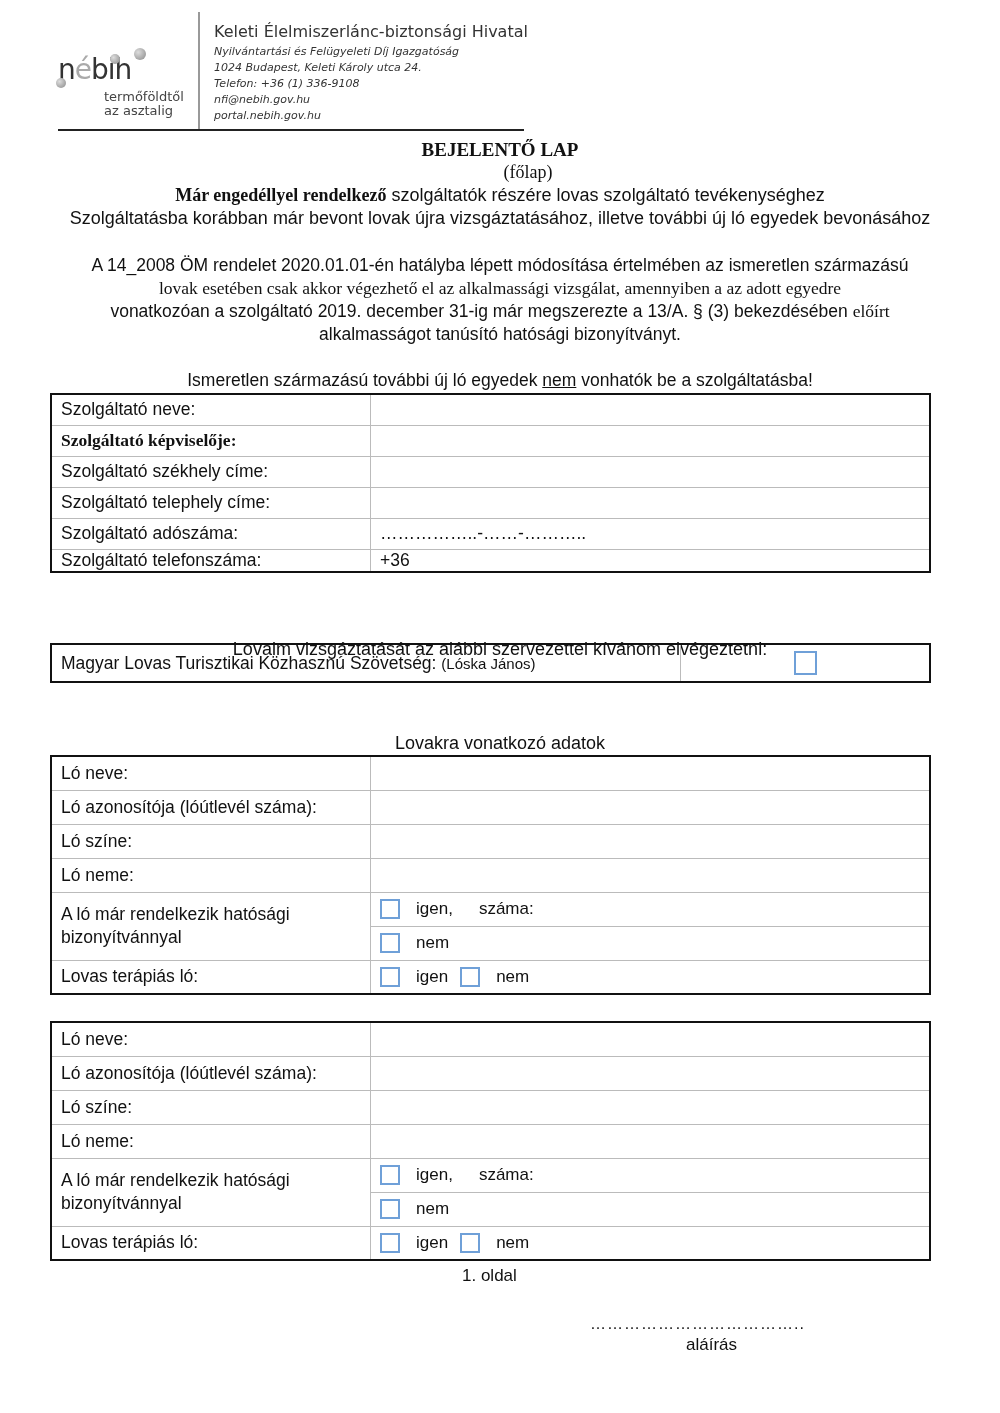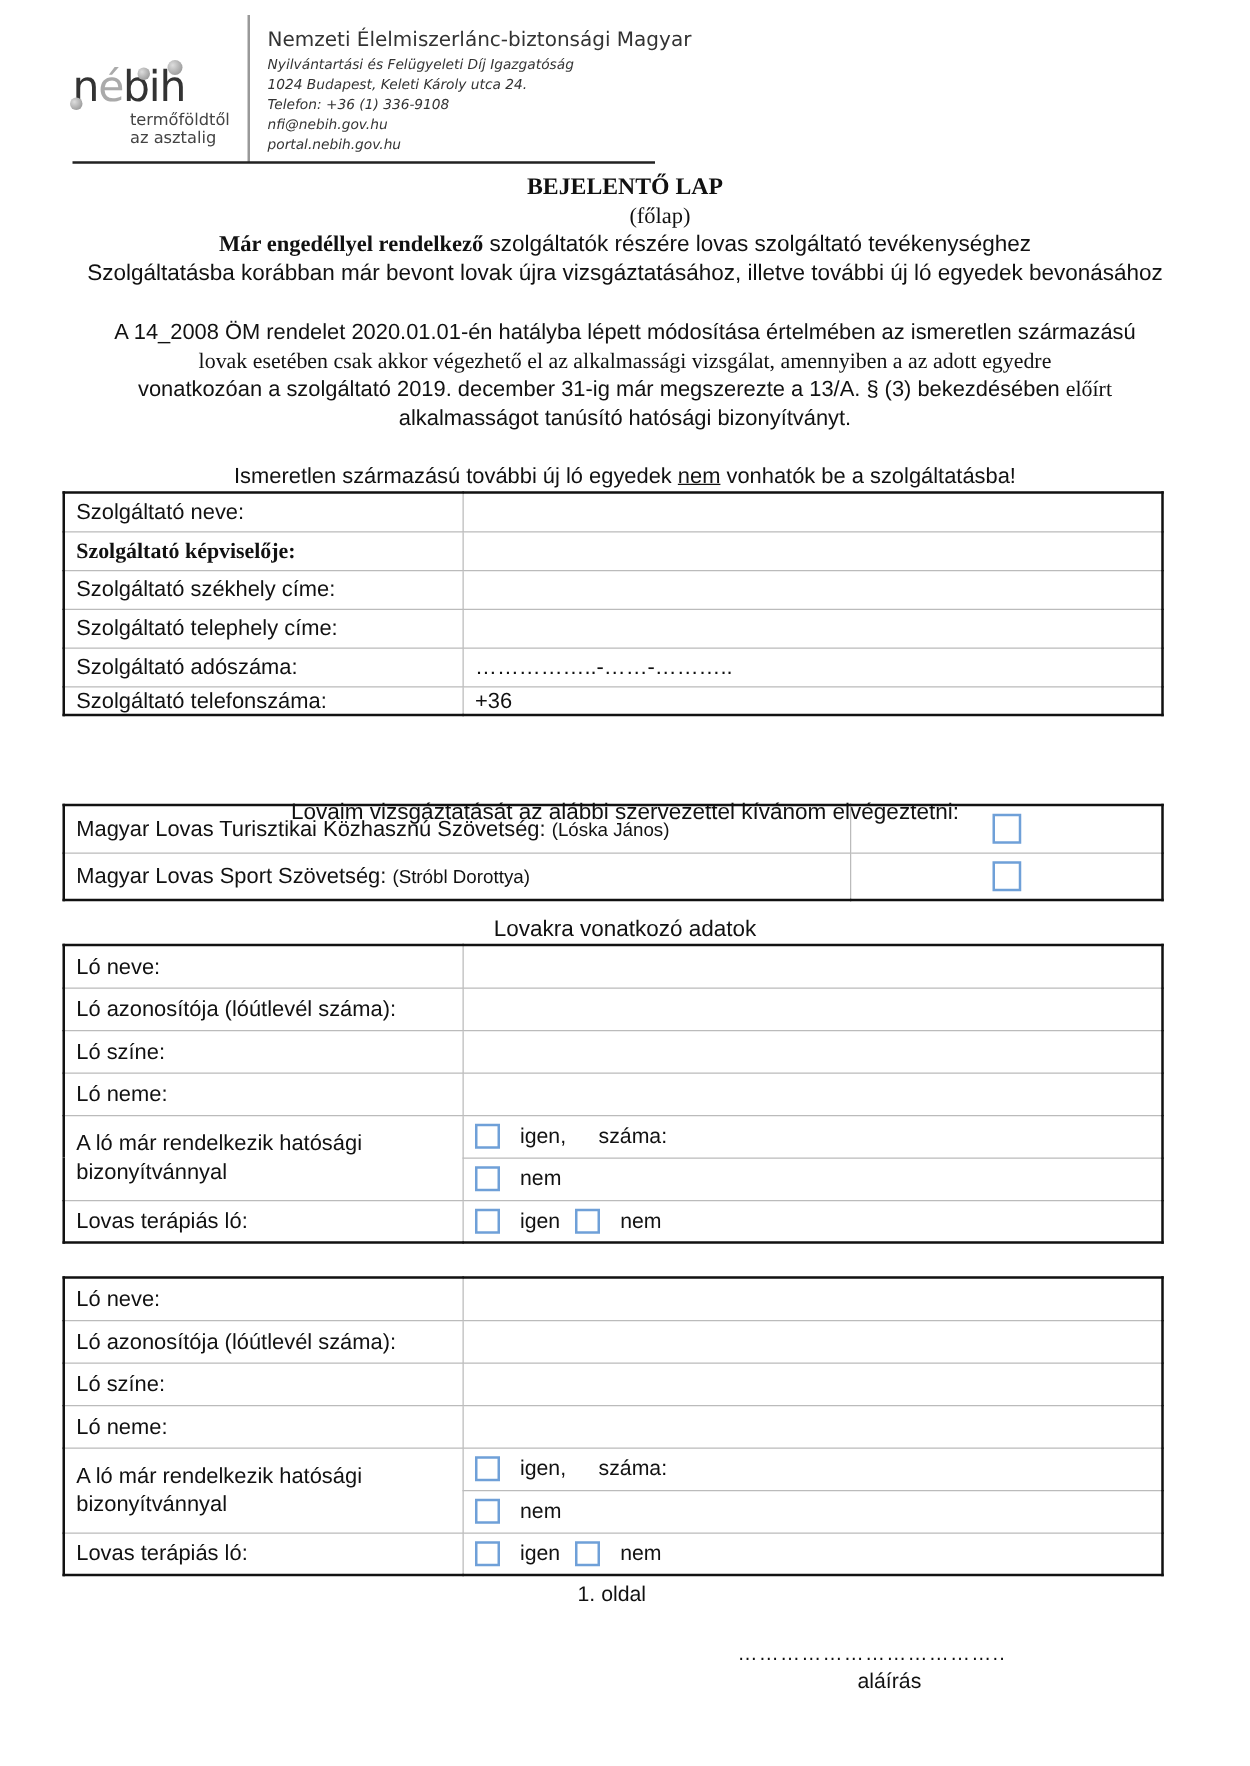--- a/index.html
+++ b/index.html
@@ -1,21 +1,21 @@
 <!DOCTYPE html>
 <html><head>
 <meta charset="utf-8">
 <style>
   html, body { margin:0; padding:0; background:#fff; }
   body { width:1000px; height:1413px; position:relative; font-family:"Liberation Sans", sans-serif; color:#111; overflow:hidden; }
   .abs { position:absolute; }
 
   
   .logo { left:56px; top:50px; width:140px; height:80px; }
-  .logo-word { position:absolute; left:2px; top:0; font-family:"DejaVu Sans", sans-serif; font-size:34px; letter-spacing:-1px; line-height:40px; }
+  .logo-word { position:absolute; left:2px; top:0; font-family:"DejaVu Sans", sans-serif; font-size:28px; letter-spacing:-1px; line-height:40px; }
   .logo-word .n { color:#333; }
   .logo-word .e { color:#aaa; }
   .logo-word .bih { color:#333; }
   .dot { position:absolute; border-radius:50%; background:radial-gradient(circle at 35% 35%, #ddd, #888); }
   .logo-tag { position:absolute; left:48px; top:40px; font-family:"DejaVu Sans", sans-serif; font-size:13px; line-height:14px; color:#444; }
   .vline { left:198px; top:12px; width:2px; height:118px; background:#999; }
   .org-name { left:214px; top:22px; font-family:"DejaVu Sans", sans-serif; font-size:16px; color:#333; }
   .org-sub { left:214px; top:44px; font-family:"DejaVu Sans", sans-serif; font-size:11px; font-style:italic; line-height:16px; color:#333; }
   .hline { left:58px; top:129px; width:466px; height:2px; background:#222; }
 
@@ -56,21 +56,21 @@
   </div>
   <div class="dot" style="left:0;top:28px;width:10px;height:10px;"></div>
   <div class="dot" style="left:54px;top:4px;width:10px;height:10px;"></div>
   <div class="dot" style="left:78px;top:-2px;width:12px;height:12px;"></div>
   <div class="logo-tag">
     <div>termőföldtől</div>
     <div>az asztalig</div>
   </div>
 </div>
 <div class="abs vline"></div>
-<div class="abs org-name">Nemzeti Élelmiszerlánc-biztonsági Magyar</div>
+<div class="abs org-name">Keleti Élelmiszerlánc-biztonsági Hivatal</div>
 <div class="abs org-sub">
   <div>Nyilvántartási és Felügyeleti Díj Igazgatóság</div>
   <div>1024 Budapest, Keleti Károly utca 24.</div>
   <div>Telefon: +36 (1) 336-9108</div>
   <div>nfi@nebih.gov.hu</div>
   <div>portal.nebih.gov.hu</div>
 </div>
 <div class="abs hline"></div>
 
 <div class="abs center title">BEJELENTŐ LAP</div>
@@ -116,24 +116,20 @@
 </tbody>
   </table>
 
 <div class="abs center sec-title" style="top:639px;">Lovaim vizsgáztatását az alábbi szervezettel kívánom elvégeztetni:</div>
 <table class="form" style="top:643px;">
   <tbody>
       <tr style="height:38px;">
     <td style="width:610px;"><span>Magyar Lovas Turisztikai Közhasznú Szövetség: </span><span style="font-size:15px;">(Lóska János)</span></td>
     <td style="text-align:center;"><span class="cb" style="width:23px;height:24px;"></span></td>
   </tr>
-  <tr style="height:38px;">
-    <td><span>Magyar Lovas Sport Szövetség: </span><span style="font-size:15px;">(Stróbl Dorottya)</span></td>
-    <td style="text-align:center;"><span class="cb" style="width:23px;height:24px;"></span></td>
-  </tr>
 </tbody>
   </table>
 
 <div class="abs center sec-title" style="top:733px;">Lovakra vonatkozó adatok</div>
 
 <table class="form" style="top:755px;">
   <tbody>
       <tr style="height:34px;">
     <td class="label">Ló neve:</td>
     <td></td>

